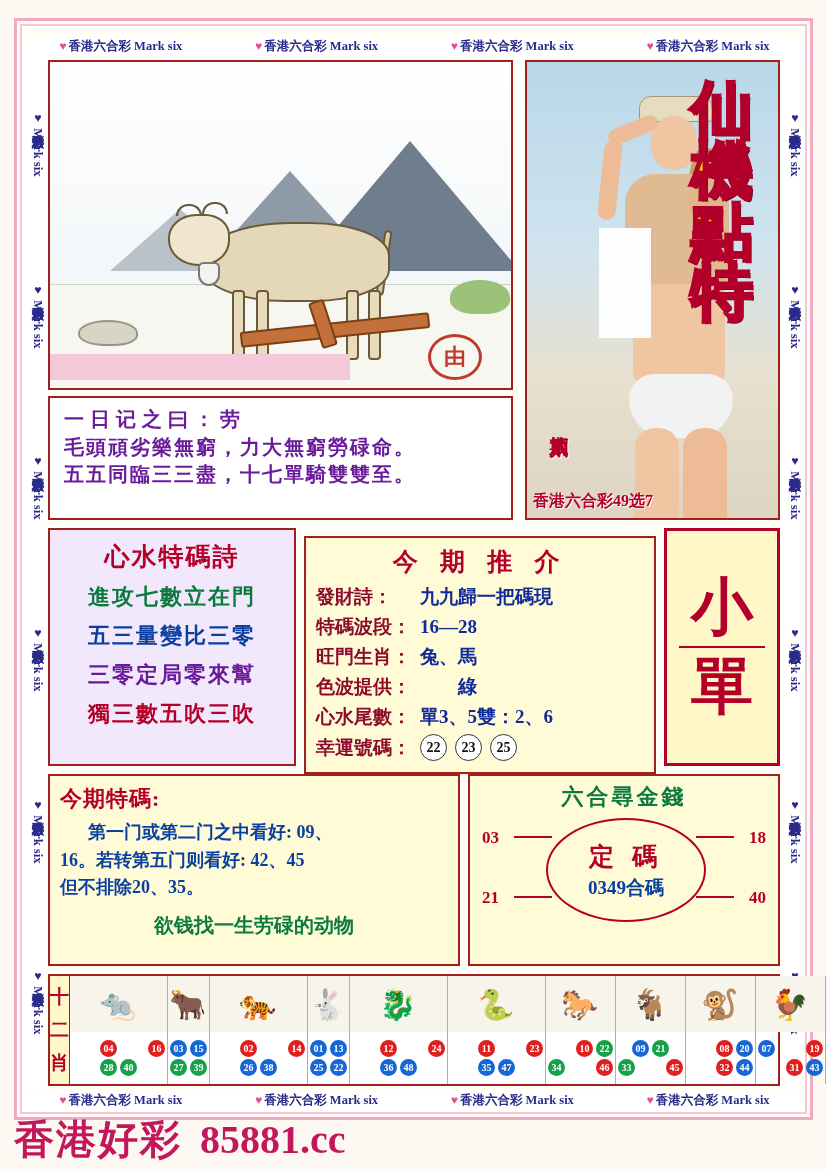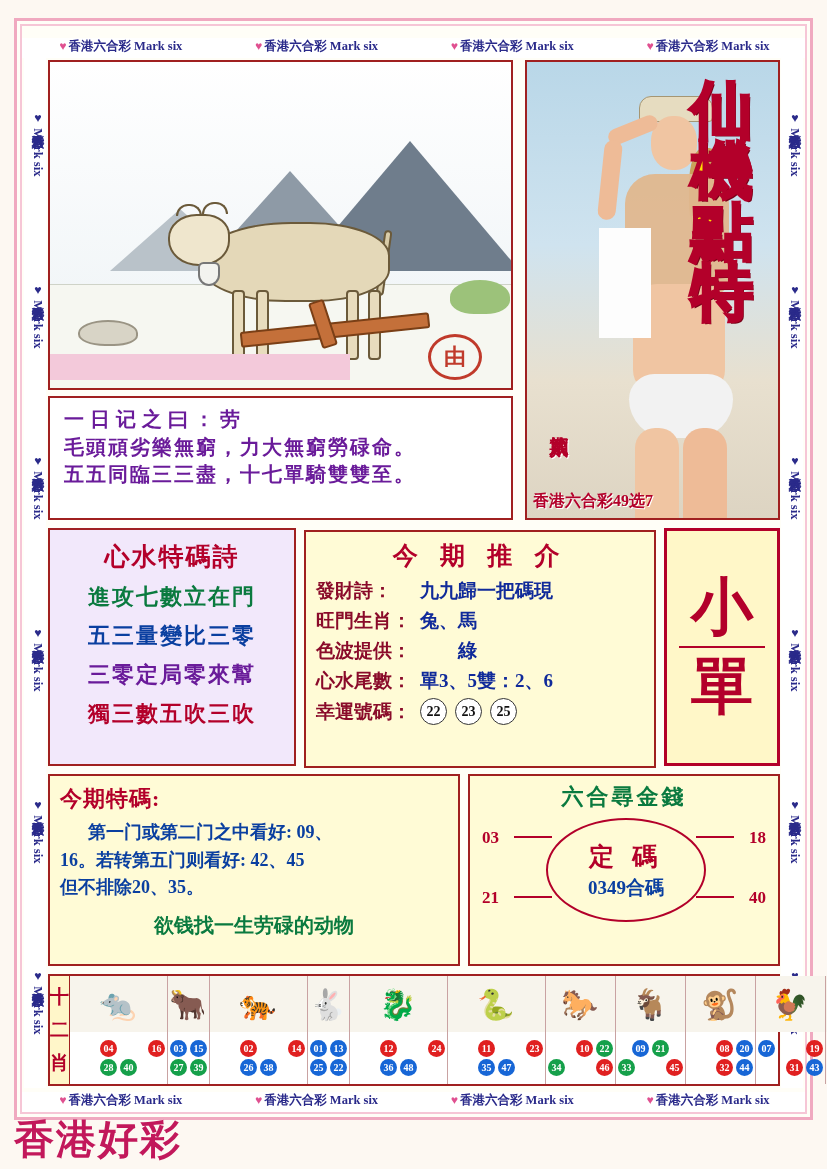--- a/index.html
+++ b/index.html
@@ -137,21 +137,21 @@
     border:2px solid #a02020; background:#f2e8fb;
   }
   .xinshui h3 { margin:10px 0 4px; text-align:center; font-size:25px; color:#b3002a; font-weight:bold; letter-spacing:2px;}
   .xinshui .ln { text-align:center; font-size:22px; font-weight:bold; letter-spacing:2px; margin:9px 0; }
   .xinshui .ln.c1 { color:#0a3fa0; }
   .xinshui .ln.c2 { color:#0a7a3f; }
   .xinshui .ln.c3 { color:#6a1b9a; }
   .xinshui .ln.c4 { color:#b3002a; }
 
   .tuijian {
-    position:absolute; left:256px; top:2px; width:352px; height:238px;
+    position:absolute; left:256px; top:8px; width:352px; height:238px;
     border:2px solid #a02020; background:#fffbd6;
   }
   .tuijian h3 { margin:7px 0 4px; text-align:center; font-size:25px; color:#b3002a; font-weight:bold; letter-spacing:8px;}
   .tj-row { display:flex; font-size:19px; color:#1c1c8c; font-weight:bold; padding:2px 10px; align-items:center; }
   .tj-row .k { width:104px; color:#8a0b2a; }
   .tj-row .v { color:#102a9a; }
   .lucky { display:flex; gap:8px; align-items:center; }
   .ball { width:27px;height:27px;border:1.5px solid #333; border-radius:50%; display:flex;align-items:center;justify-content:center; font-size:14px; background:#fff; color:#111;}
 
   .xiaodan {
@@ -339,20 +339,24 @@
         <div class="ln c4">獨三數五吹三吹</div>
       </div>
 
       <div class="tuijian">
         <h3>今 期 推 介</h3>
         <div class="tj-row">
           <span class="k">發財詩：</span>
           <span class="v">九九歸一把碼現</span>
         </div>
         <div class="tj-row">
+          <span class="k">特碼波段：</span>
+          <span class="v">16—28</span>
+        </div>
+        <div class="tj-row">
           <span class="k">旺門生肖：</span>
           <span class="v">兔、馬</span>
         </div>
         <div class="tj-row">
           <span class="k">色波提供：</span>
           <span class="v">　　綠</span>
         </div>
         <div class="tj-row">
           <span class="k">心水尾數：</span>
           <span class="v">單3、5雙：2、6</span>
@@ -565,14 +569,15 @@
               </div>
             </div>
           </div>
         </div>
     </div>
 
   </div>
 
   <div class="watermark">
     <span class="wm-cn">香港好彩</span>
+    <span class="wm-url">85881.cc</span>
   </div>
 </div>
 
 </body></html>

